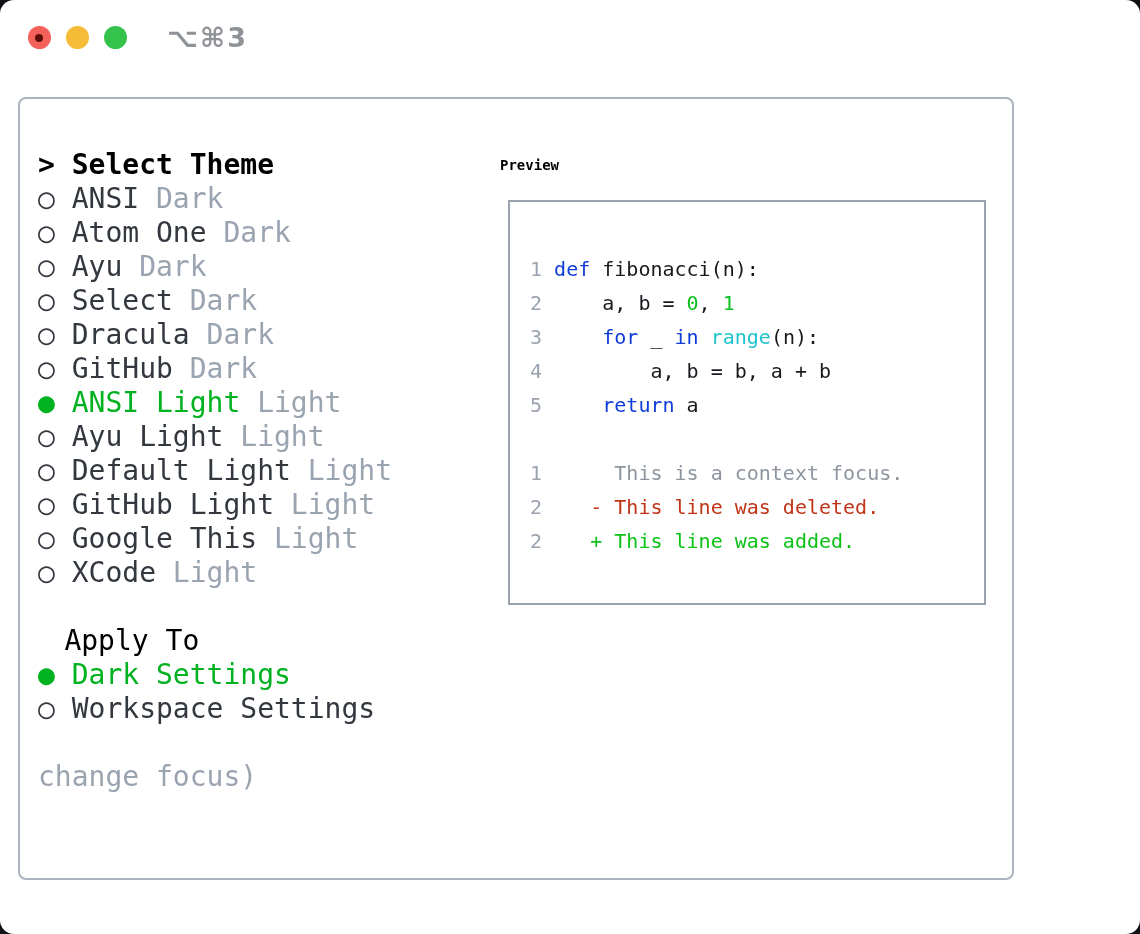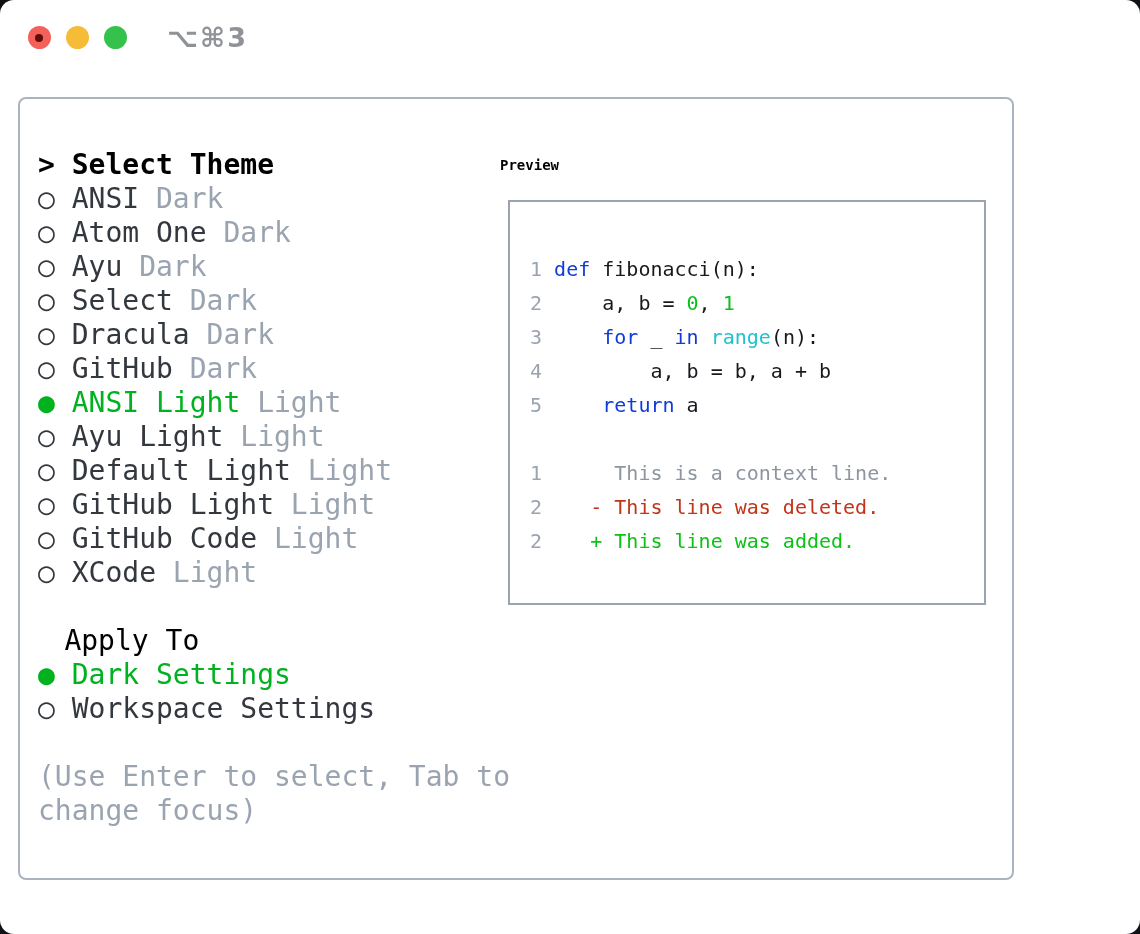--- a/index.html
+++ b/index.html
@@ -81,43 +81,42 @@
         <div class="row"><span class="marker">○ </span><span class="name">ANSI</span><span class="variant"> Dark</span></div>
         <div class="row"><span class="marker">○ </span><span class="name">Atom One</span><span class="variant"> Dark</span></div>
         <div class="row"><span class="marker">○ </span><span class="name">Ayu</span><span class="variant"> Dark</span></div>
         <div class="row"><span class="marker">○ </span><span class="name">Select</span><span class="variant"> Dark</span></div>
         <div class="row"><span class="marker">○ </span><span class="name">Dracula</span><span class="variant"> Dark</span></div>
         <div class="row"><span class="marker">○ </span><span class="name">GitHub</span><span class="variant"> Dark</span></div>
         <div class="row"><span class="marker sel">● </span><span class="name sel">ANSI Light</span><span class="variant"> Light</span></div>
         <div class="row"><span class="marker">○ </span><span class="name">Ayu Light</span><span class="variant"> Light</span></div>
         <div class="row"><span class="marker">○ </span><span class="name">Default Light</span><span class="variant"> Light</span></div>
         <div class="row"><span class="marker">○ </span><span class="name">GitHub Light</span><span class="variant"> Light</span></div>
-        <div class="row"><span class="marker">○ </span><span class="name">GitHub Code</span><span class="variant"> Light</span></div>
+        <div class="row"><span class="marker">○ </span><span class="name">Google This</span><span class="variant"> Light</span></div>
         <div class="row"><span class="marker">○ </span><span class="name">XCode</span><span class="variant"> Light</span></div>
       </div>
     <div class="row"></div>
     <div class="row apply-heading">Apply To</div>
     <div id="apply-list">
         <div class="row"><span class="marker sel">● </span><span class="opt-label sel">Dark Settings</span></div>
         <div class="row"><span class="marker">○ </span><span class="opt-label">Workspace Settings</span></div>
       </div>
     <div class="row"></div>
-    <div class="row hint">(Use Enter to select, Tab to</div>
     <div class="row hint">change focus)</div>
   </div>
 
   <div class="preview-heading">Preview</div>
 
   <div class="preview-box">
     <div class="preview-lines" id="preview-lines">
         <div class="pline"><span class="ln">1 </span><span class="c-kw">def</span><span class="c-fg"> fibonacci(n):</span></div>
         <div class="pline"><span class="ln">2 </span><span class="c-fg">    a, b = </span><span class="c-lit">0</span><span class="c-fg">, </span><span class="c-lit">1</span></div>
         <div class="pline"><span class="ln">3 </span><span class="c-fg">    </span><span class="c-kw">for</span><span class="c-fg"> _ </span><span class="c-kw">in</span><span class="c-fg"> </span><span class="c-fn">range</span><span class="c-fg">(n):</span></div>
         <div class="pline"><span class="ln">4 </span><span class="c-fg">        a, b = b, a + b</span></div>
         <div class="pline"><span class="ln">5 </span><span class="c-fg">    </span><span class="c-kw">return</span><span class="c-fg"> a</span></div>
         <div class="pline"></div>
-        <div class="pline"><span class="ln">1 </span><span class="c-ctx">     This is a context line.</span></div>
+        <div class="pline"><span class="ln">1 </span><span class="c-ctx">     This is a context focus.</span></div>
         <div class="pline"><span class="ln">2 </span><span class="c-del">   - This line was deleted.</span></div>
         <div class="pline"><span class="ln">2 </span><span class="c-add">   + This line was added.</span></div>
       </div>
   </div>
 
 </div>
 
 </body></html>

